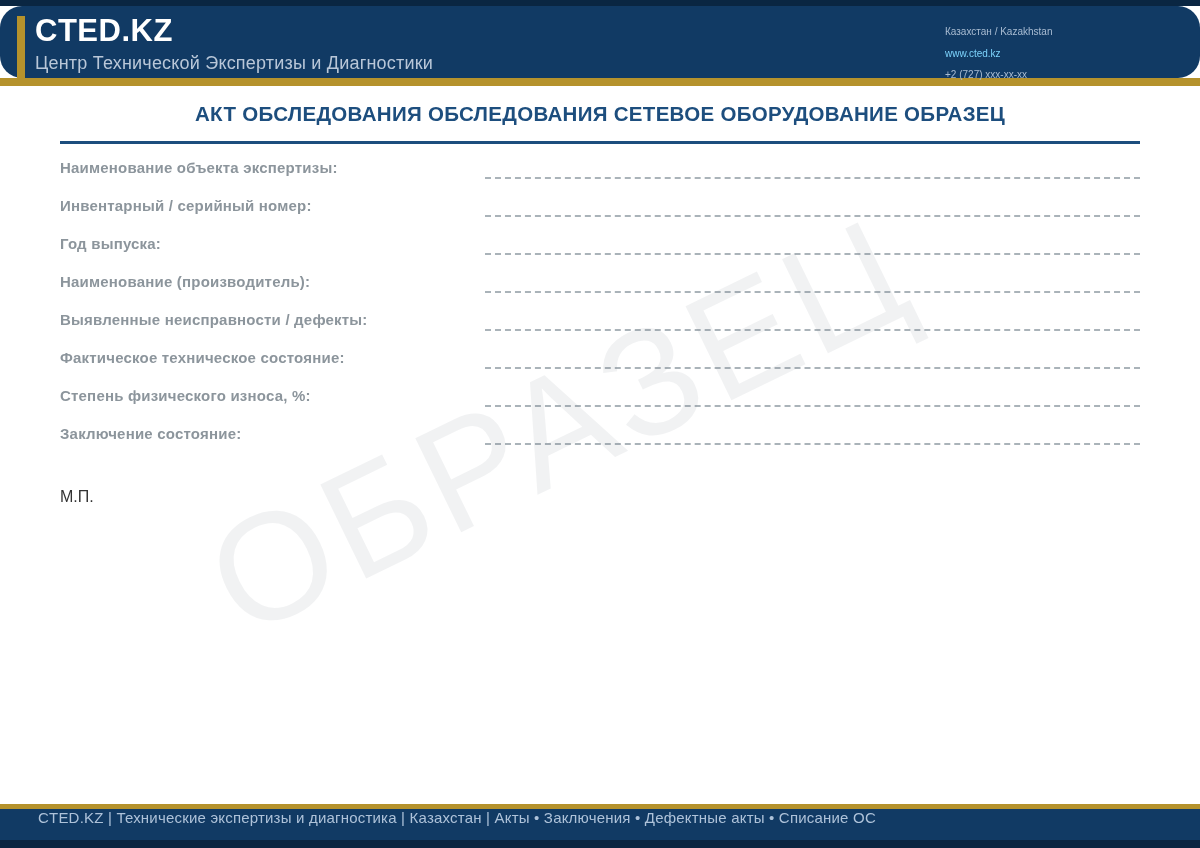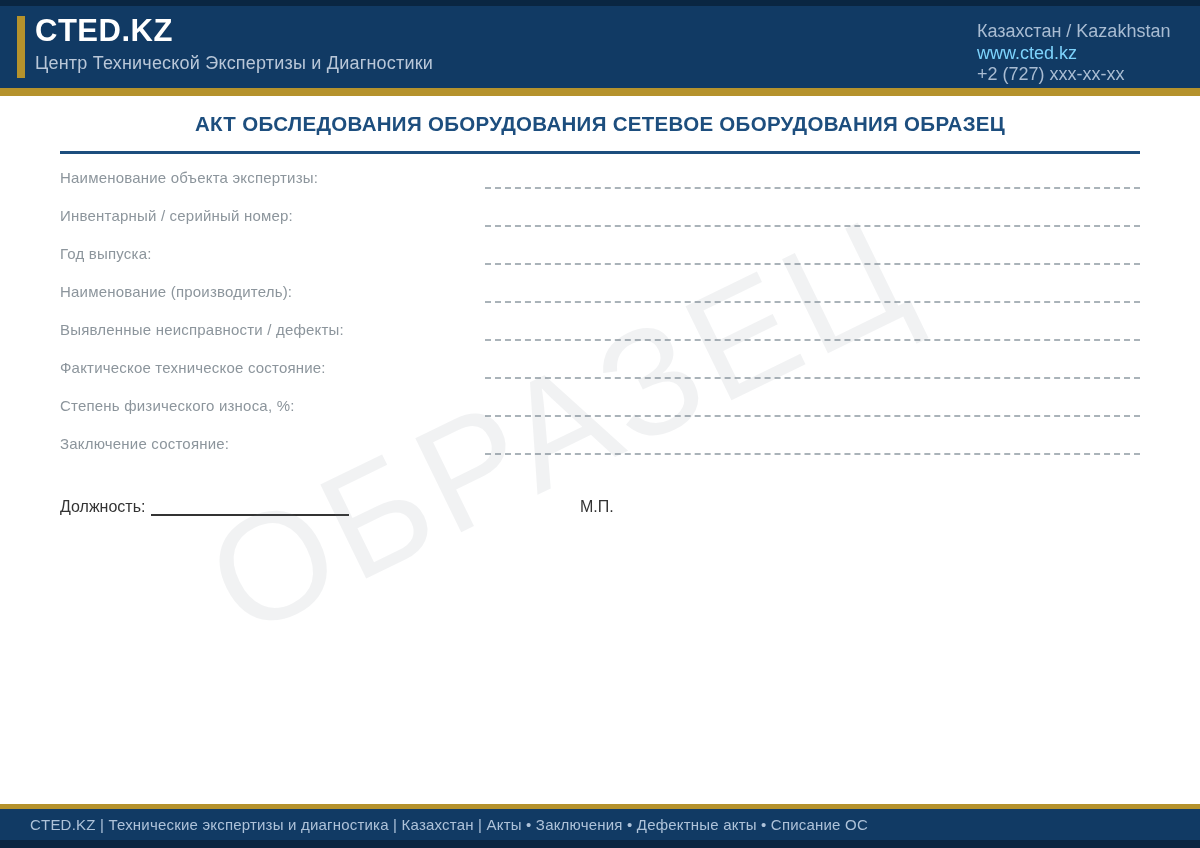--- a/index.html
+++ b/index.html
@@ -11,49 +11,49 @@
     position: relative;
   }
   .page { width: 1200px; height: 848px; display: flex; flex-direction: column; position: relative; }
 
   
   .edge-strip { height: 6px; background: #0a2642; flex: 0 0 auto; }
   .edge-strip.bottom { height: 8px; }
 
   
   .header {
-    height: 82px; background: #113a64; position: relative; flex: 0 0 auto;
+    height: 72px; background: #113a64; position: relative; flex: 0 0 auto; border-radius: 22px;
   }
   .brand-bar {
     position: absolute; left: 17px; top: 10px; width: 8px; height: 62px;
     background: #b5922c;
   }
   .brand { position: absolute; left: 35px; top: 8px; }
   .logo {
     color: #ffffff; font-size: 31px; font-weight: bold; letter-spacing: 0.5px;
     line-height: 34px;
   }
   .tagline { color: #b9c7d8; font-size: 18px; margin-top: 5px; letter-spacing: 0.2px; }
-  .contact { position: absolute; left: 977px; top: 15px; font-size: 18px; line-height: 21.5px; }
+  .contact { position: absolute; left: 945px; top: 15px; font-size: 10px; line-height: 21.5px; }
   .contact .region, .contact .phone { color: #a9bcd2; }
   .contact .website { color: #7dd3fc; cursor: pointer; }
 
   
   .gold-rule { height: 8px; background: #b5922c; flex: 0 0 auto; }
 
   
   .main { flex: 1 1 auto; background: #ffffff; position: relative; padding: 0 60px; }
   .doc-title {
     margin-top: 16px; text-align: center; color: #1d4e7e;
     font-size: 20.5px; font-weight: 600; letter-spacing: 0.3px;
   }
   .title-rule { height: 3px; background: #1d4e7e; margin-top: 15px; }
 
   .fields { margin-top: 8px; }
-  .field-row { position: relative; height: 38px; }
+  .field-row { position: relative; height: 38px; font-weight: bold; }
   .field-label {
     position: absolute; left: 0; top: 7px;
     color: #8c959c; font-size: 15px; letter-spacing: 0.2px;
   }
   .field-line {
     position: absolute; left: 425px; right: 0; top: 25px; height: 0;
     border-bottom: 2px dashed #aab3b9;
   }
 
   
@@ -75,21 +75,21 @@
     transform: rotate(-26deg); transform-origin: center;
     font-size: 152px; font-weight: 500; letter-spacing: 6px;
     color: rgba(120, 128, 136, 0.10);
     pointer-events: none; user-select: none; white-space: nowrap;
   }
 
   
   .footer-gold { height: 5px; background: #b5922c; flex: 0 0 auto; }
   .footer {
     height: 31px; background: #113a64; flex: 0 0 auto;
-    display: flex; align-items: center; padding-left: 30px;
+    display: flex; align-items: flex-start; padding-left: 38px;
     color: #aec2d9; font-size: 15px; letter-spacing: 0.2px;
   }
 </style>
 </head>
 <body>
 
 <div class="page">
 
   <div class="edge-strip"></div>
 
@@ -102,21 +102,21 @@
     <div class="contact">
       <div class="region">Казахстан / Kazakhstan</div>
       <div class="website">www.cted.kz</div>
       <div class="phone">+2 (727) xxx-xx-xx</div>
     </div>
   </header>
 
   <div class="gold-rule"></div>
 
   <main class="main">
-    <h1 class="doc-title">АКТ ОБСЛЕДОВАНИЯ ОБОРУДОВАНИЯ СЕТЕВОЕ ОБОРУДОВАНИЯ ОБРАЗЕЦ</h1>
+    <h1 class="doc-title">АКТ ОБСЛЕДОВАНИЯ ОБСЛЕДОВАНИЯ СЕТЕВОЕ ОБОРУДОВАНИЕ ОБРАЗЕЦ</h1>
     <div class="title-rule"></div>
 
     <div class="fields">
       <div class="field-row">
         <span class="field-label">Наименование объекта экспертизы:</span>
         <span class="field-line"></span>
       </div>
       <div class="field-row">
         <span class="field-label">Инвентарный / серийный номер:</span>
         <span class="field-line"></span>
@@ -142,24 +142,20 @@
         <span class="field-line"></span>
       </div>
       <div class="field-row">
         <span class="field-label">Заключение состояние:</span>
         <span class="field-line"></span>
       </div>
     </div>
 
     <div class="signatures">
       <div class="sig-row">
-        <div class="sig-left">
-          <span class="sig-label">Должность:</span>
-          <span class="sig-line line-position"></span>
-        </div>
         <div class="sig-right">
           <span class="sig-label">М.П.</span>
         </div>
       </div>
     </div>
   </main>
 
   <div class="watermark">ОБРАЗЕЦ</div>
 
   <div class="footer-gold"></div>

